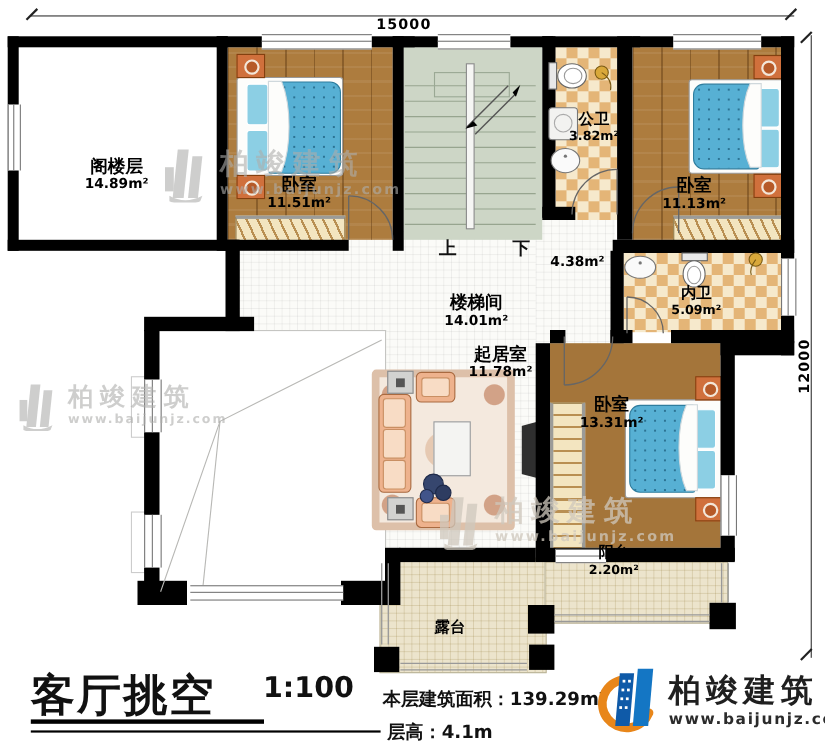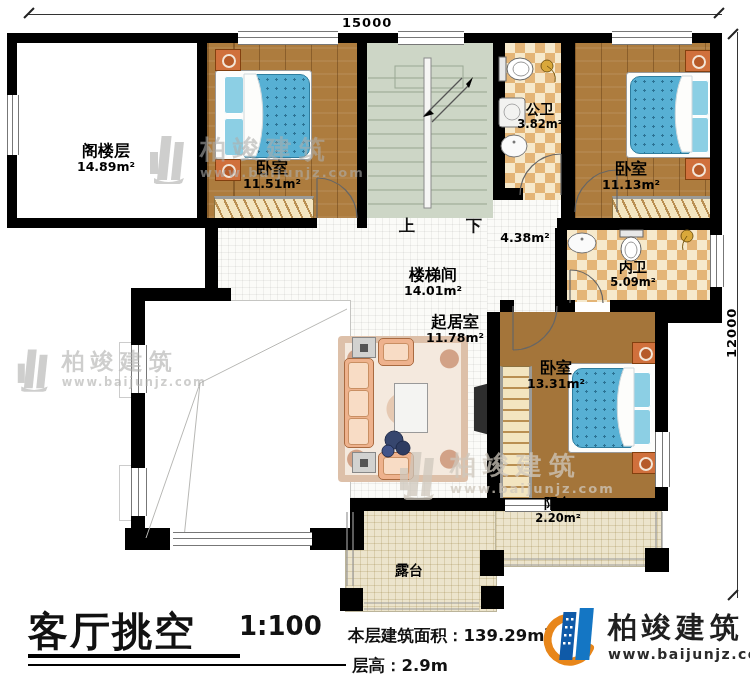--- a/index.html
+++ b/index.html
@@ -402,21 +402,21 @@
       <div class="wmname">柏竣建筑</div>
       <div class="wmurl">www.baijunjz.com</div>
     </div>
   </div>
 
   <div class="tb-title">客厅挑空</div>
   <div class="tb-scale">1:100</div>
   <div class="tb-line1"></div>
   <div class="tb-line2"></div>
   <div class="tb-area">本层建筑面积：139.29m²</div>
-  <div class="tb-height">层高：2.9m</div>
+  <div class="tb-height">层高：4.1m</div>
 
   <div class="brand">
     <svg width="58" height="62" viewBox="0 0 58 62">
       <path d="M26 12 A22 22 0 1 0 50 42" fill="none" stroke="#e8861a" stroke-width="8" stroke-linecap="round"></path>
       <rect x="24" y="6" width="13" height="48" fill="#0f5aa8" transform="skewX(-5)"></rect>
       <rect x="40" y="2" width="14" height="52" fill="#1476c4" transform="skewX(-5)"></rect>
       <g fill="#fff">
         <rect x="26" y="12" width="2.5" height="2.5"></rect>
           <rect x="31" y="12" width="2.5" height="2.5"></rect>
         <rect x="25" y="20" width="2.5" height="2.5"></rect>

